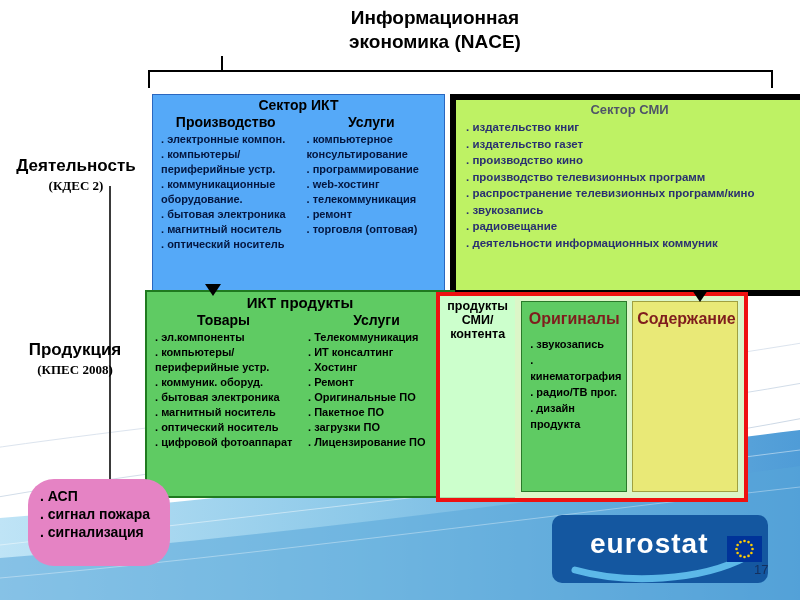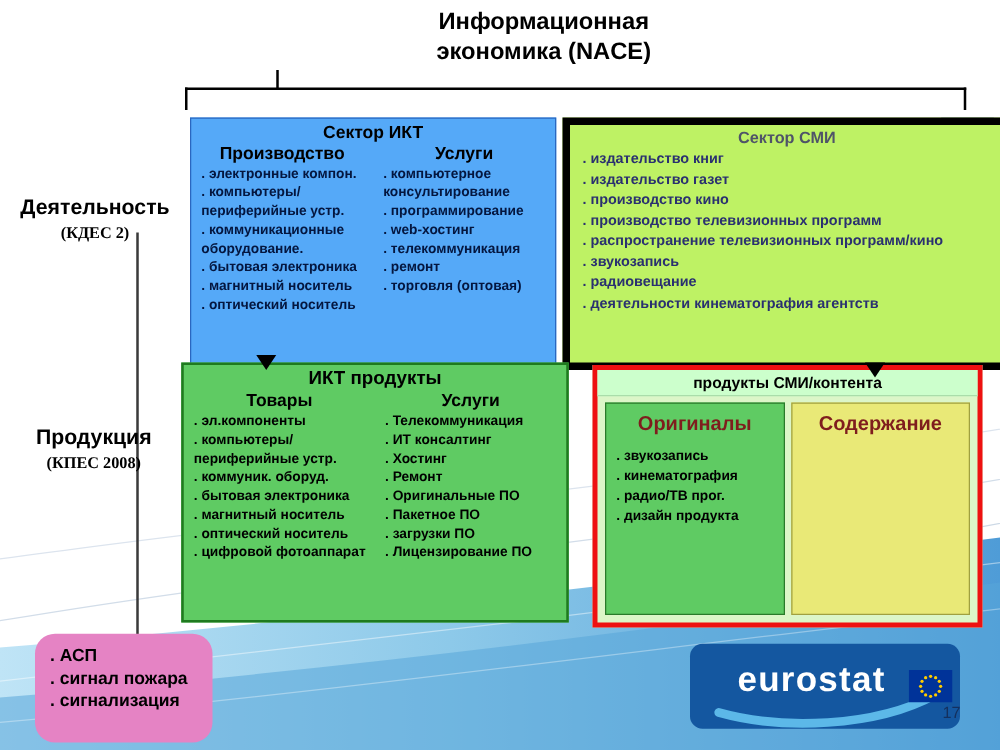--- a/index.html
+++ b/index.html
@@ -44,33 +44,33 @@
 
   .arrow{position:absolute;width:0;height:0;border-left:8px solid transparent;
          border-right:8px solid transparent;border-top:12px solid #000;z-index:4}
   .a1{left:205px;top:284px}
   .a2{left:692px;top:290px}
 
   .prod{left:145px;top:290px;width:310px;height:208px;background:#5fcb63;border:2px solid #1f7a1f}
   .prod .box-title{font-size:15px}
   .prod .list{padding:0 2px 0 8px;font-size:11px;font-weight:bold;line-height:15px;color:#000}
 
-  .redbox{position:absolute;left:474px;top:292px;width:312px;height:210px;border:4px solid #ee1111;
-          background:#dcf6c8;z-index:2;display:flex;flex-direction:column}
+  .redbox{position:absolute;left:436px;top:292px;width:312px;height:210px;border:4px solid #ee1111;
+          background:#dcf6c8;z-index:2;display:flex;flex-direction:row}
   .red-h{background:#ccffcc;text-align:center;font-weight:bold;font-size:12.5px;padding:3px 0;
          border-bottom:1px solid #aaddaa;color:#000}
   .red-body{flex:1;display:flex;gap:5px;padding:5px 6px 6px}
   .sub{flex:1;border:1px solid #777;min-width:0}
   .orig{background:#5fcb63;border-color:#2a7a2a}
   .cont{background:#e9e977;border-color:#a0a040}
   .sub-h{text-align:center;font-weight:bold;font-size:16px;padding:8px 4px 6px;line-height:18px;color:#7f1d1d}
   .orig .list{padding:2px 2px 0 8px;font-size:11px;font-weight:bold;line-height:16px;color:#000}
 
-  .pink{position:absolute;left:28px;top:507px;width:142px;height:87px;background:#e583c4;
-        border-radius:16px;z-index:3;padding:8px 6px 0 12px}
+  .pink{position:absolute;left:28px;top:479px;width:142px;height:87px;background:#e583c4;
+        border-radius:26px;z-index:3;padding:8px 6px 0 12px}
   .pink .list{font-size:14px;font-weight:bold;line-height:18px;color:#000}
 
   .eurostat{position:absolute;left:590px;top:528px;font-size:28px;font-weight:bold;color:#fff;
             letter-spacing:1px;z-index:3}
   .flag{position:absolute;left:727px;top:536px;width:35px;height:26px;z-index:3}
   .pageno{position:absolute;left:754px;top:562px;font-size:13px;color:#14305e;z-index:3}
 </style>
 </head>
 <body>
 
@@ -154,21 +154,21 @@
   <div class="box media">
     <div class="box-title">Сектор СМИ</div>
     <div class="list">
         <div class="blt">издательство книг</div>
         <div class="blt">издательство газет</div>
         <div class="blt">производство кино</div>
         <div class="blt">производство телевизионных программ</div>
         <div class="blt">распространение телевизионных программ/кино</div>
         <div class="blt">звукозапись</div>
         <div class="blt">радиовещание</div>
-        <div class="blt">деятельности кинематография агентств</div>
+        <div class="blt">деятельности информационных коммуник</div>
       </div>
   </div>
 
   <div class="arrow a1"></div>
   <div class="arrow a2"></div>
 
   <div class="box prod">
     <div class="box-title">ИКТ продукты</div>
     <div class="cols">
       <div class="col">

